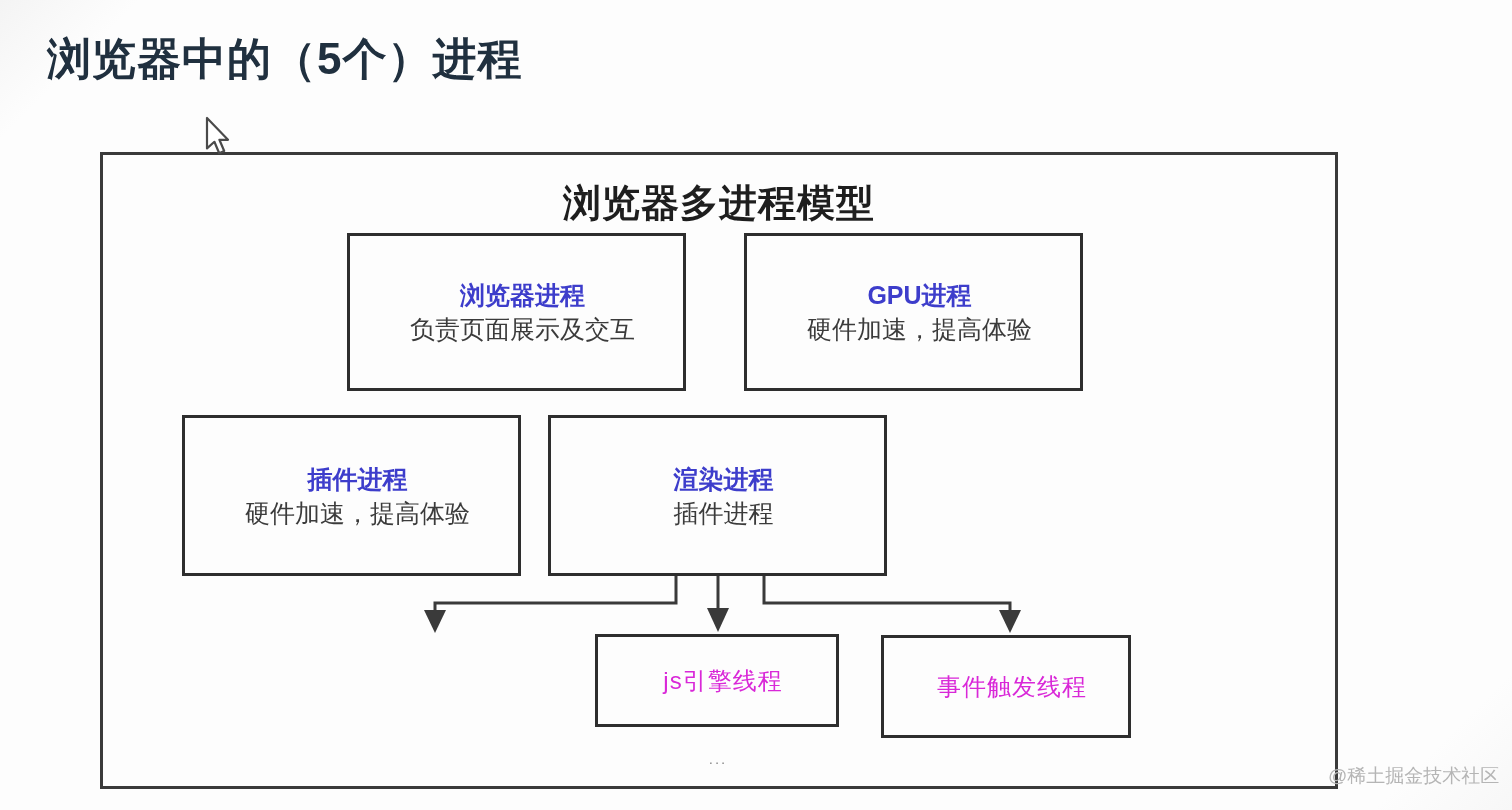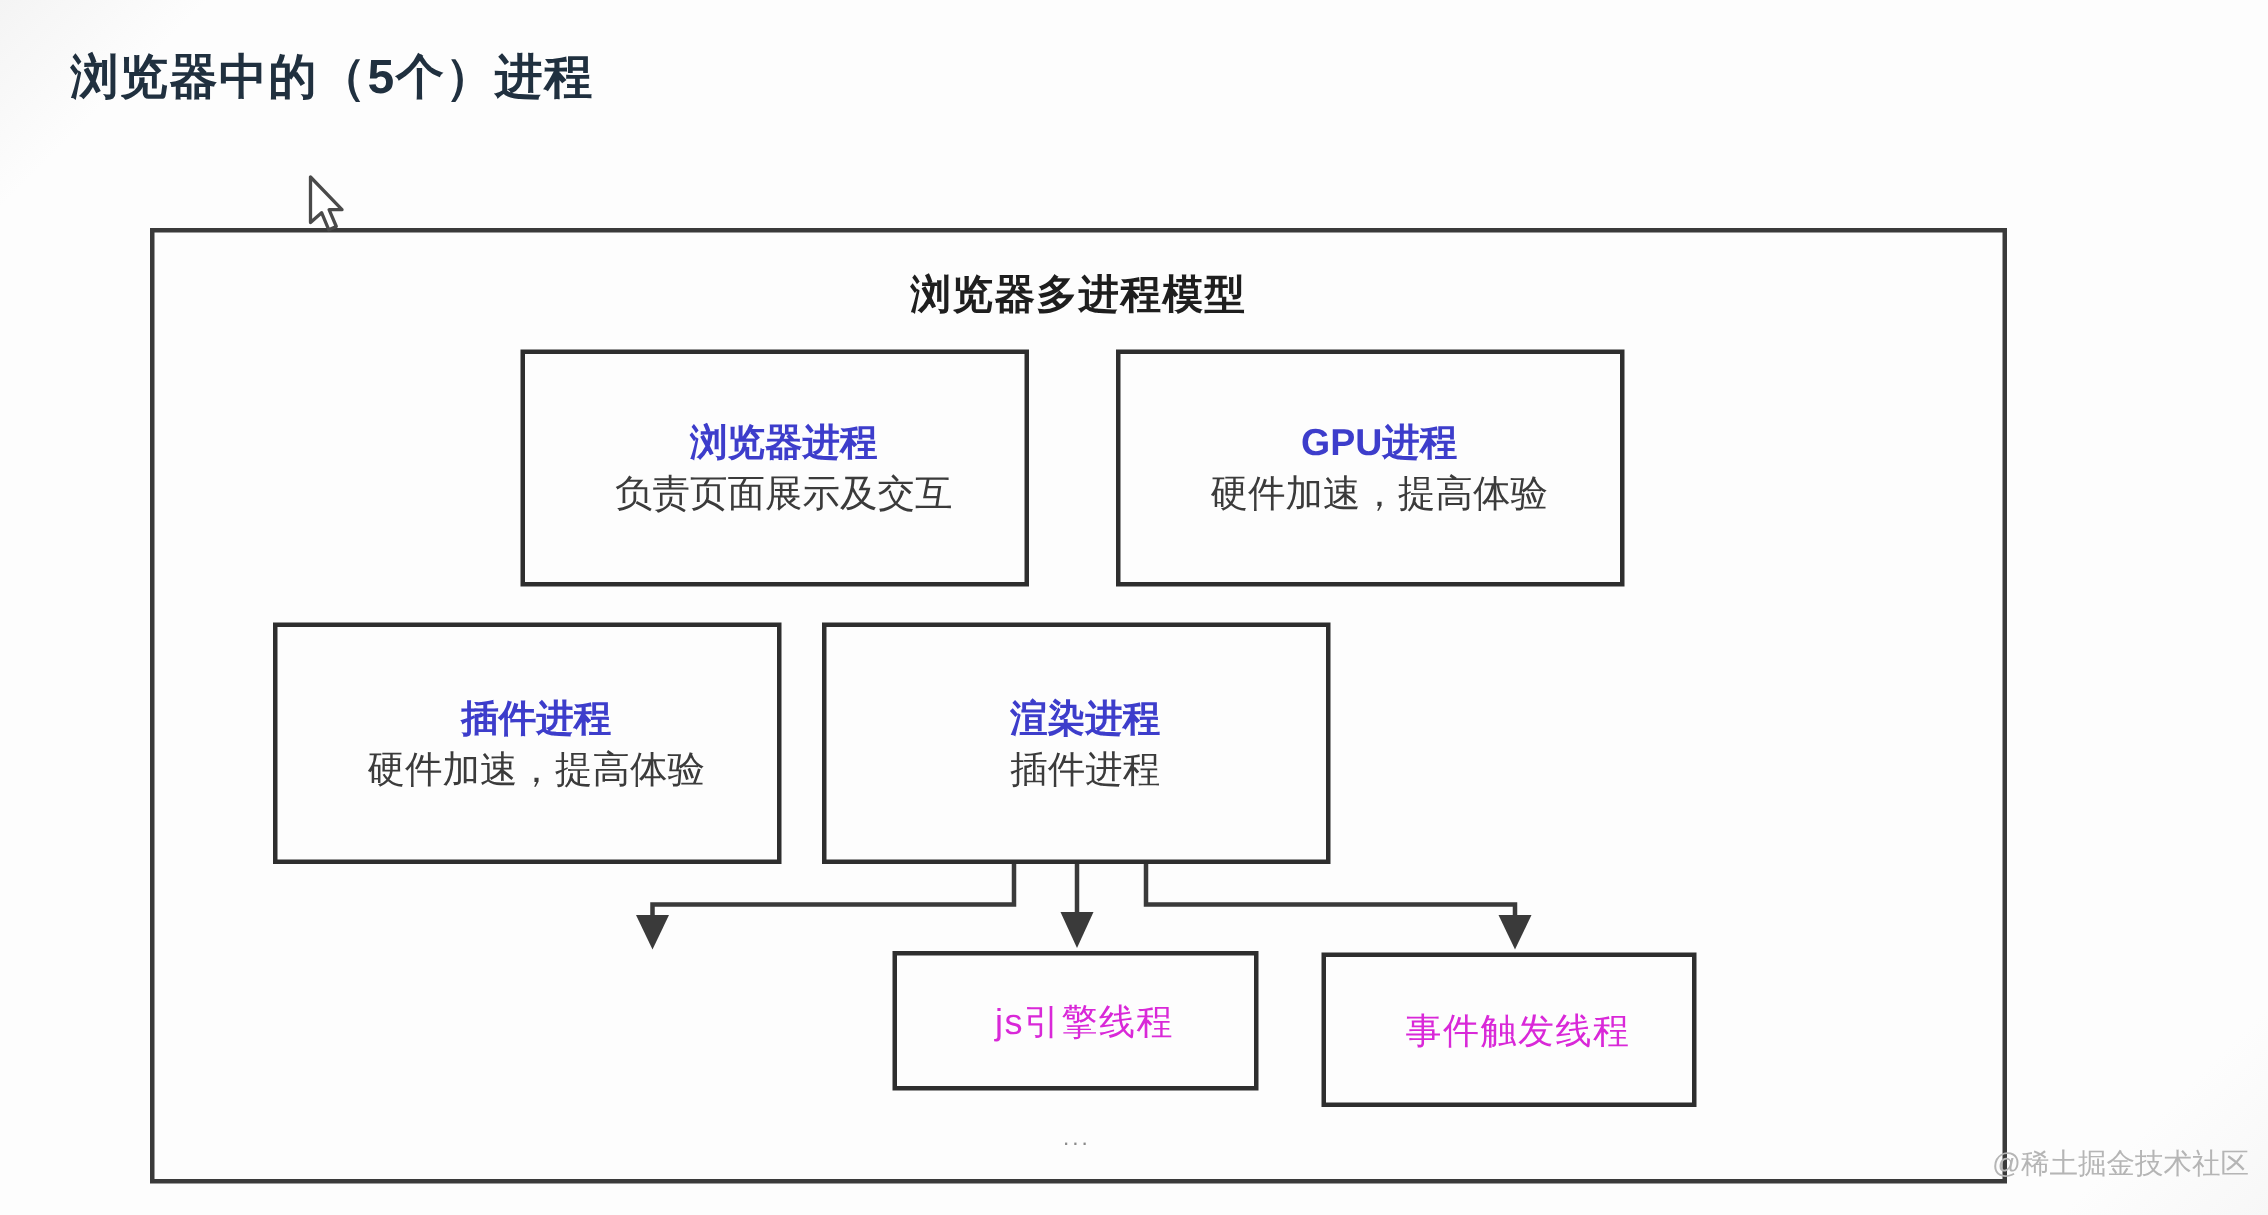--- a/index.html
+++ b/index.html
@@ -12,41 +12,41 @@
   .stage {
     position: relative;
     width: 1512px;
     height: 810px;
     background: linear-gradient(135deg, #f4f4f4 0%, #fdfdfd 6%, #fdfdfd 94%, #f7f7f7 100%);
   }
   .page-title {
     position: absolute;
     left: 47px;
     top: 30px;
-    font-size: 32px;
+    font-size: 44px;
     font-weight: bold;
     letter-spacing: 1px;
     color: #20303f;
   }
   .outer-box {
     position: absolute;
     left: 100px;
     top: 152px;
     width: 1238px;
     height: 637px;
     border: 3px solid #3a3a3a;
     background: #fdfdfd;
   }
   .diagram-title {
     position: absolute;
     left: 100px;
     top: 178px;
     width: 1238px;
     text-align: center;
-    font-size: 27px;
+    font-size: 38px;
     font-weight: bold;
     color: #1e1e1e;
     letter-spacing: 1px;
   }
   .node {
     position: absolute;
     border: 3px solid #2e2e2e;
     background: #fdfdfd;
     display: flex;
     flex-direction: column;

